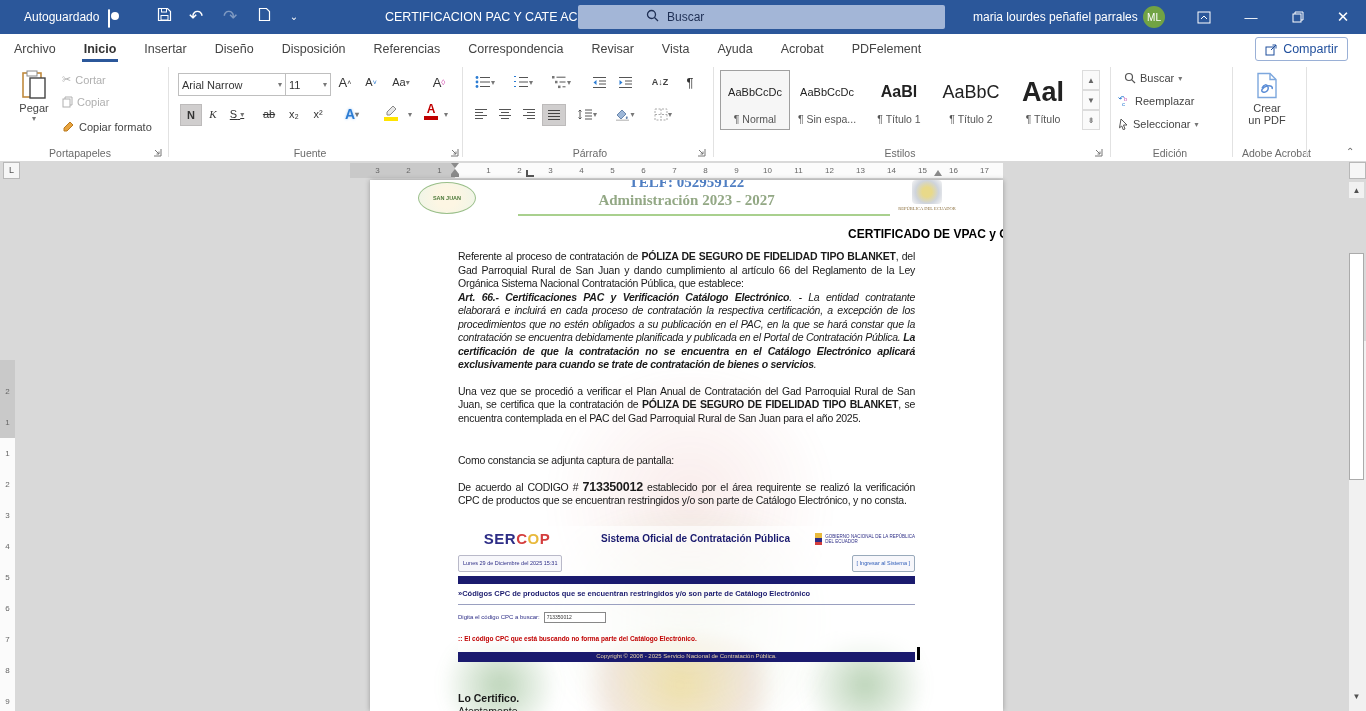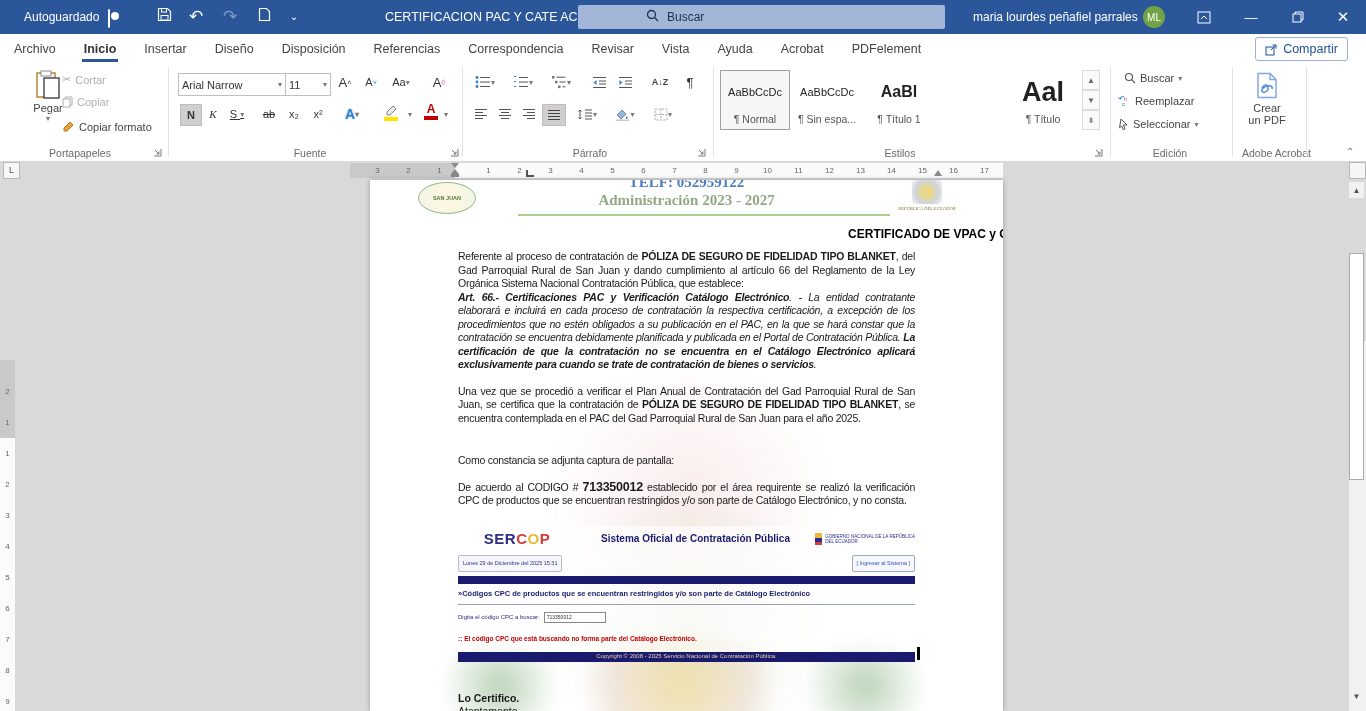--- a/index.html
+++ b/index.html
@@ -149,21 +149,21 @@
     <svg width="13" height="13" viewBox="0 0 13 13" style="margin-right:5px;">
         <rect x="1" y="4" width="8" height="8" fill="none" stroke="#1f4e9c"></rect>
         <path d="M6 7l5-5m0 0h-3.5M11 2v3.5" fill="none" stroke="#1f4e9c"></path>
       </svg>
     <span>Compartir</span>
   </span>
 </div>
 
 <div class="ribbon">
 
-  <div class="bigbtn" style="left:24px;top:6px;width:48px;">
+  <div class="bigbtn" style="left:10px;top:6px;width:48px;">
     <svg width="26" height="30" viewBox="0 0 26 30">
         <rect x="2" y="3" width="18" height="24" fill="none" stroke="#c08a3e" stroke-width="1.6"></rect>
         <rect x="6" y="1" width="10" height="5" fill="#fff" stroke="#8a8a8a"></rect>
         <rect x="9" y="8" width="15" height="20" fill="#fff" stroke="#444" stroke-width="1.4"></rect>
       </svg>
     <span style="margin-top:2px;">Pegar</span>
     <span class="car8">▾</span>
   </div>
   <div class="smbtn dim" style="left:62px;top:9px;">
     <span>✂</span>
@@ -352,20 +352,24 @@
     <span class="pv" style="font-size:11px;">AaBbCcDc</span>
     <span class="nm">¶ Normal</span>
   </div>
   <div class="stylecard" style="left:792px;">
     <span class="pv" style="font-size:11px;">AaBbCcDc</span>
     <span class="nm">¶ Sin espa...</span>
   </div>
   <div class="stylecard" style="left:864px;">
     <span class="pv" style="font-size:16px;font-weight:bold;">AaBl</span>
     <span class="nm">¶ Título 1</span>
+  </div>
+  <div class="stylecard" style="left:936px;">
+    <span class="pv" style="font-size:18px;">AaBbC</span>
+    <span class="nm">¶ Título 2</span>
   </div>
   <div class="stylecard" style="left:1008px;">
     <span class="pv" style="font-size:27px;font-weight:bold;">Aal</span>
     <span class="nm">¶ Título</span>
   </div>
   <div class="estbtn" style="top:6px;">▲</div>
   <div class="estbtn" style="top:26px;">▼</div>
   <div class="estbtn" style="top:46px;">⇟</div>
   <span class="glabel" style="left:840px;width:120px;">Estilos</span>
   <span class="launcher" style="left:1094px;">

